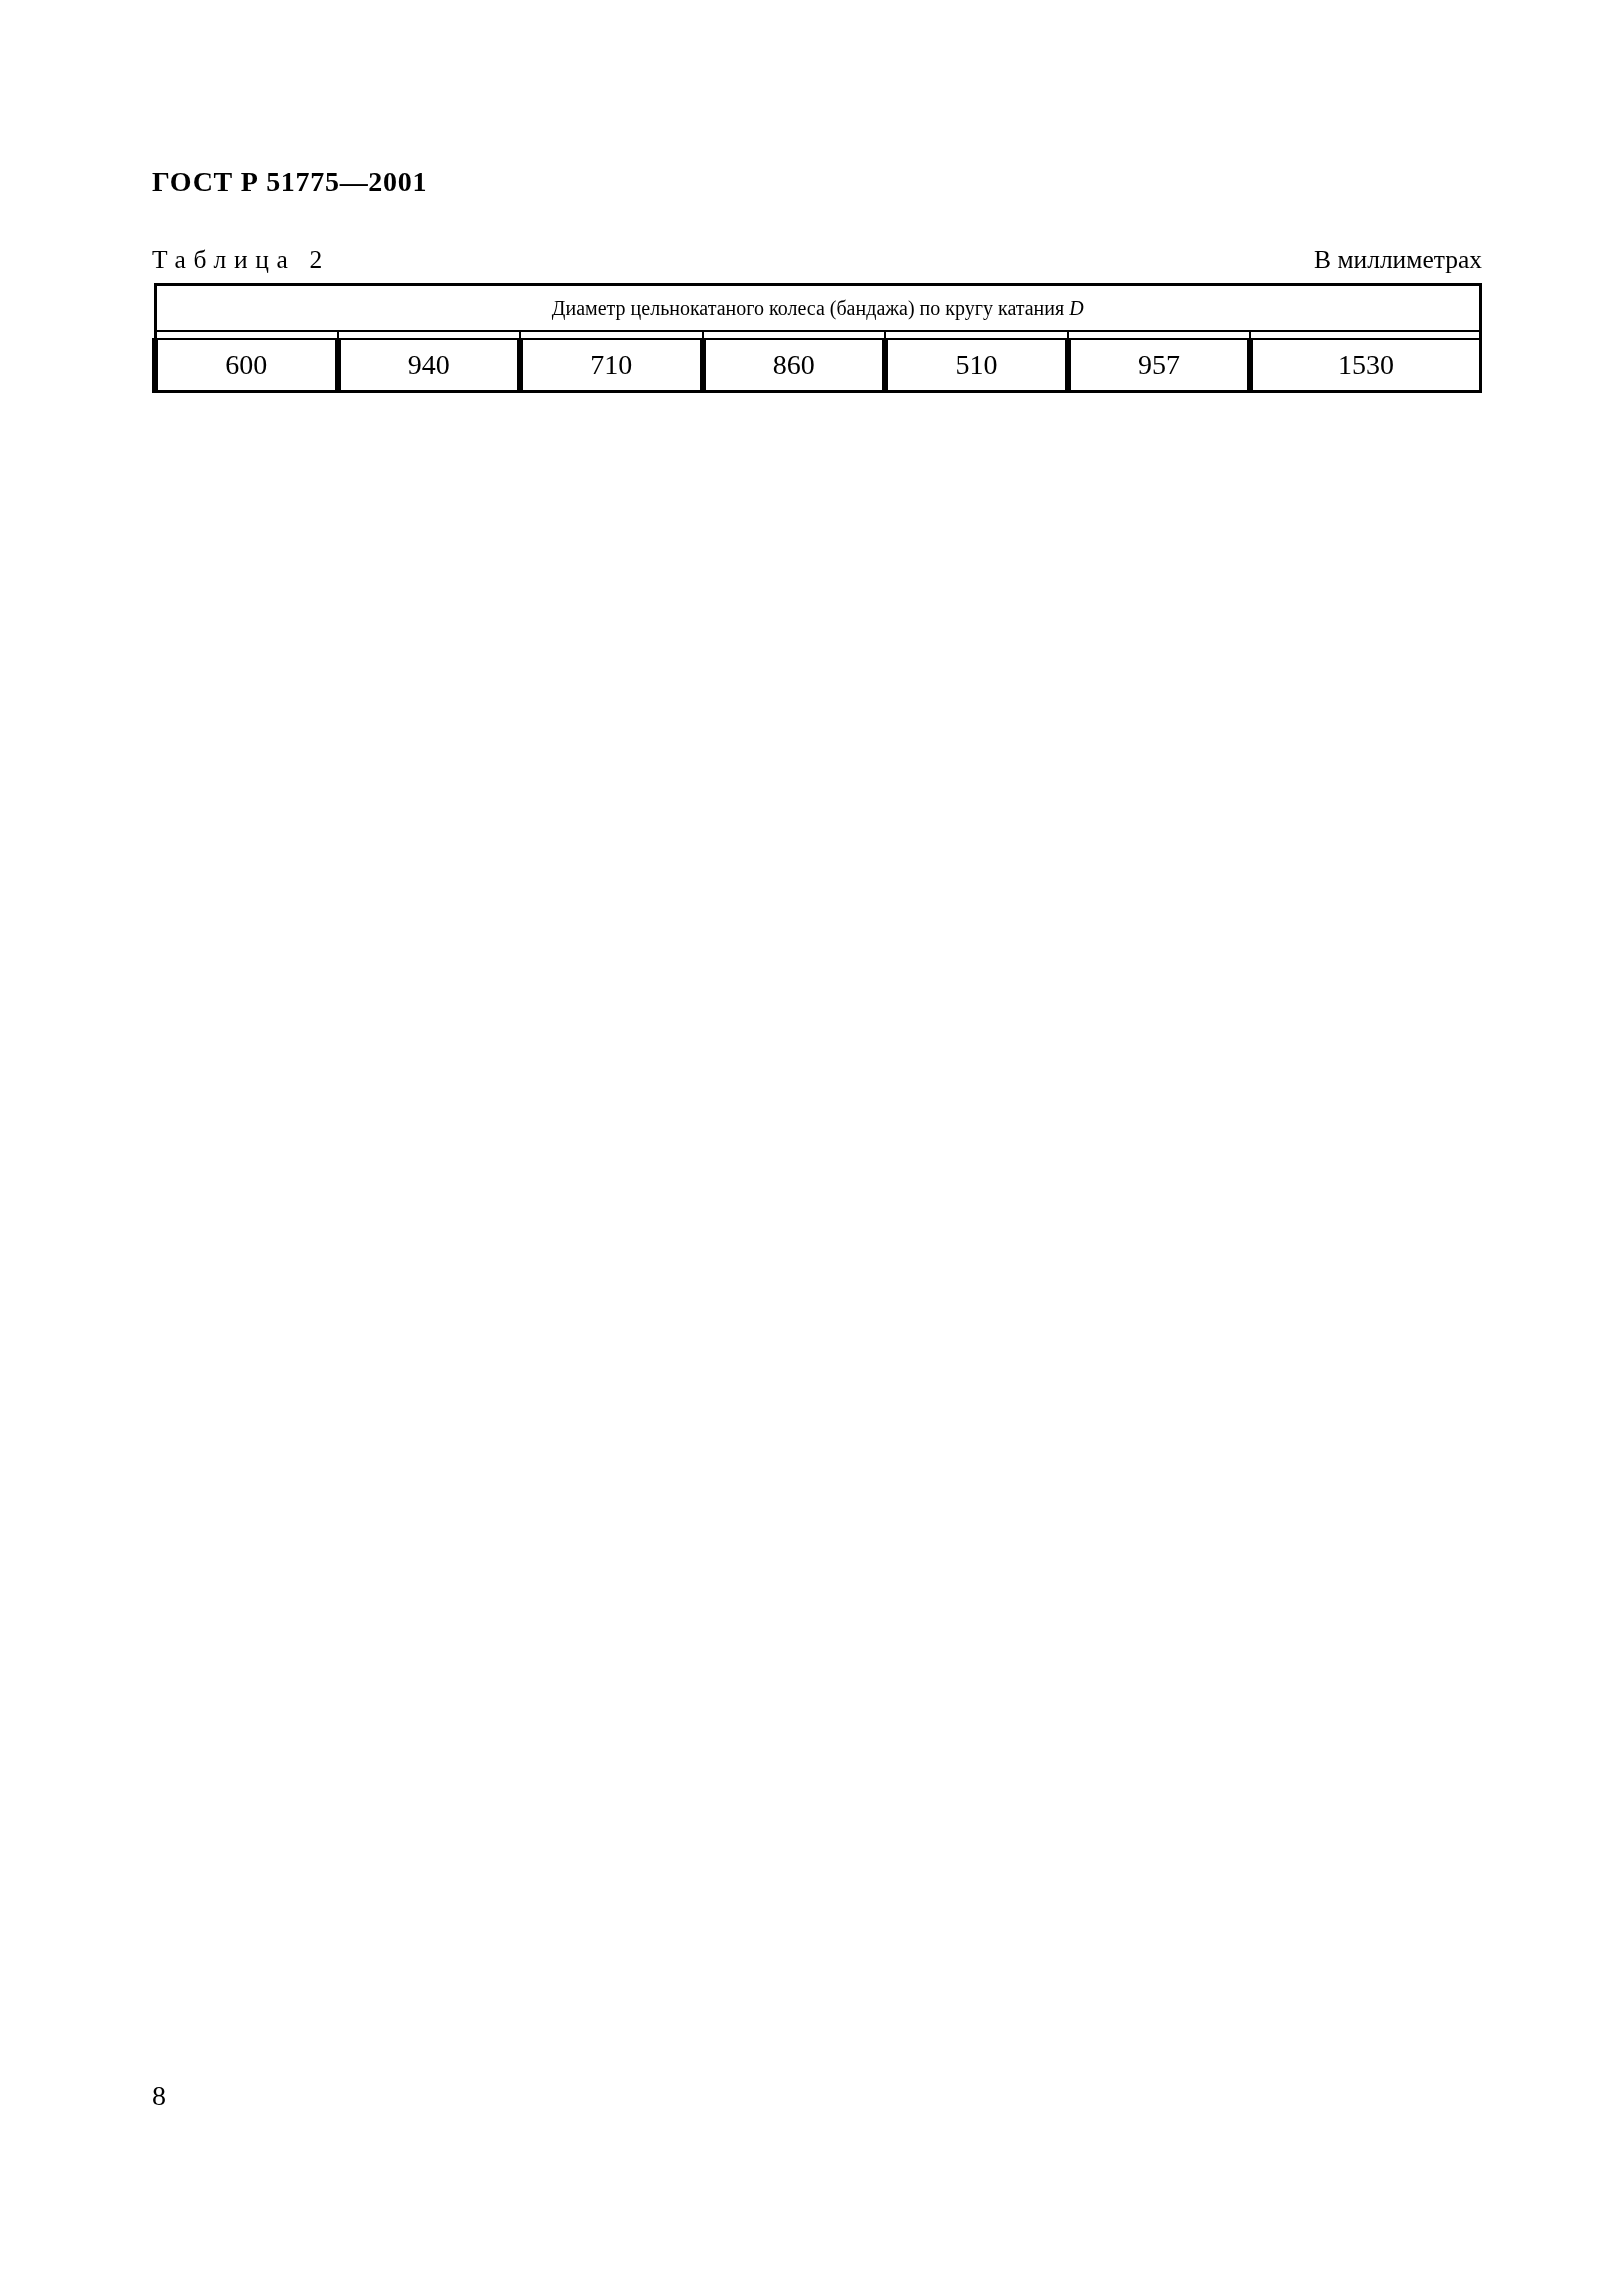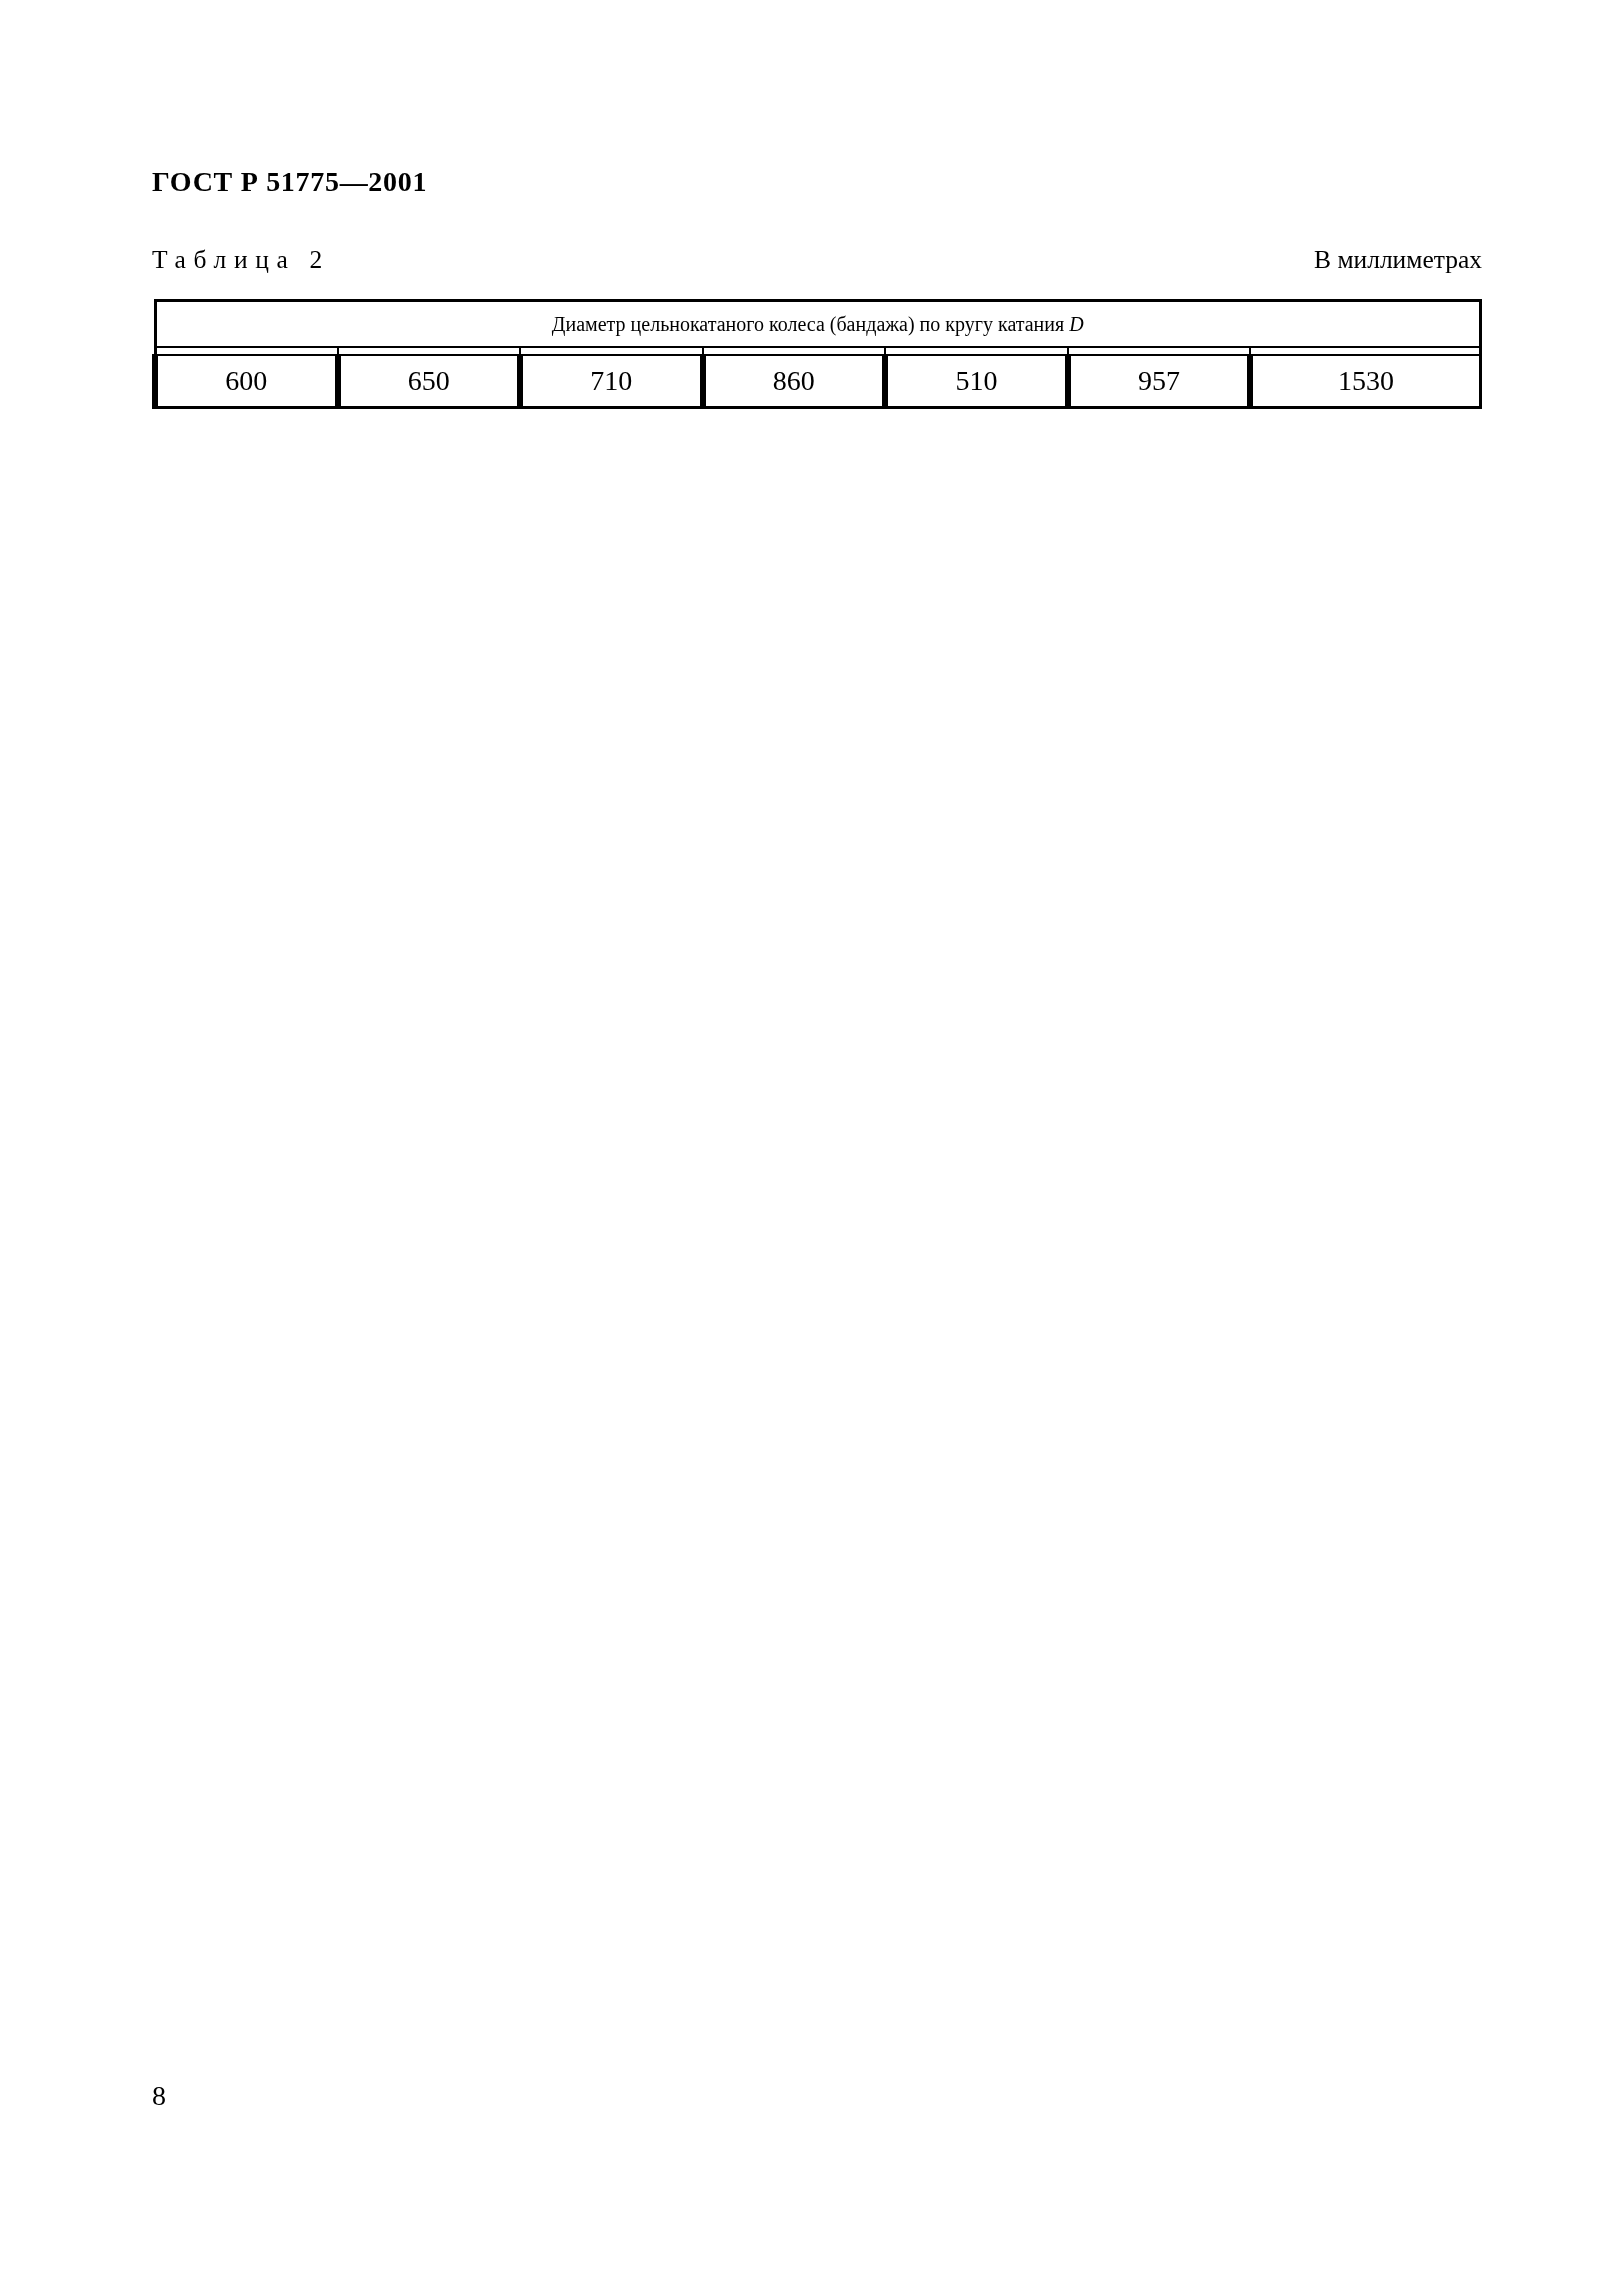--- a/index.html
+++ b/index.html
@@ -32,21 +32,21 @@
     text-align: justify;
     text-indent: 74px;
   }
   .para-bold { font-weight: bold; }
   .para-tol { margin: 6.5px 0; }
   .run-i { font-style: italic; }
   .caption-row {
     display: flex;
     justify-content: space-between;
     align-items: baseline;
-    margin: 26px 0 24px 0;
+    margin: 26px 0 8px 0;
     font-size: 25.5px;
     line-height: 30px;
   }
   .caption-left { letter-spacing: 0.30em; }
   .caption-right { letter-spacing: 0; text-align: center; }
   .table2 {
     width: 100%;
     border-collapse: collapse;
     margin: 0 0 43px 0;
   }
@@ -134,21 +134,21 @@
           <td class="spacer-cell"></td>
           <td class="spacer-cell"></td>
           <td class="spacer-cell"></td>
           <td class="spacer-cell"></td>
           <td class="spacer-cell"></td>
           <td class="spacer-cell"></td>
           <td class="spacer-cell"></td>
         </tr>
         <tr>
           <td class="val-cell">600</td>
-          <td class="val-cell">650</td>
+          <td class="val-cell">940</td>
           <td class="val-cell">710</td>
           <td class="val-cell">860</td>
           <td class="val-cell">510</td>
           <td class="val-cell">957</td>
           <td class="val-cell">1530</td>
         </tr>
       </tbody>
     </table>
 
     <p class="para"></p>

